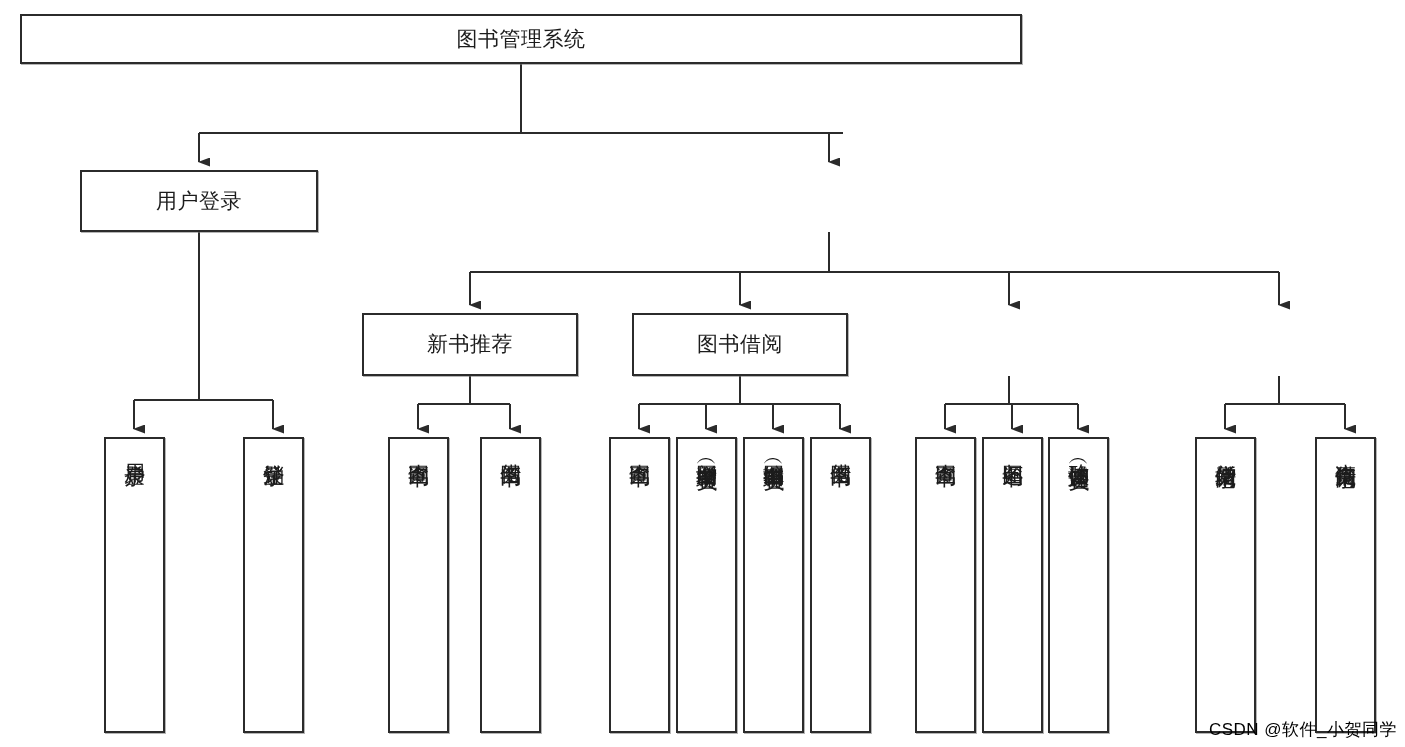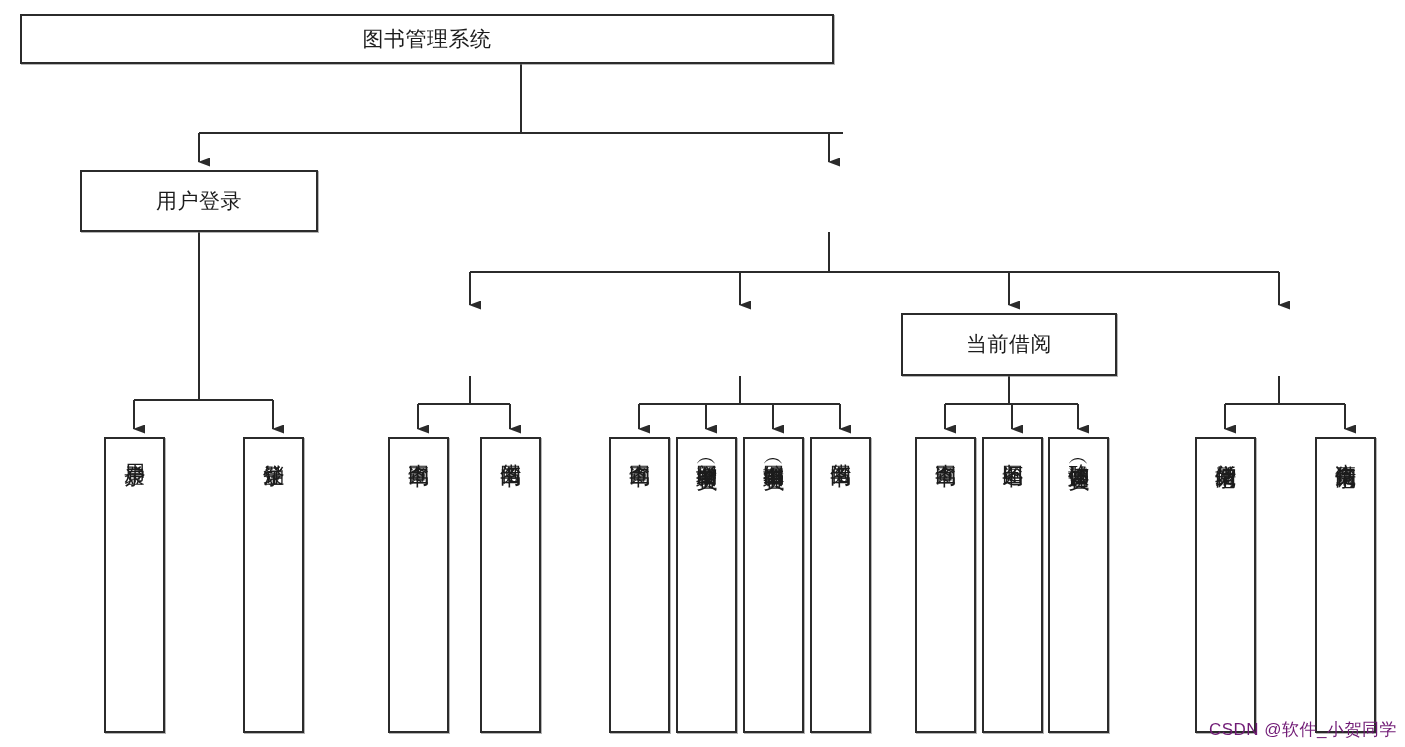--- a/index.html
+++ b/index.html
@@ -58,21 +58,21 @@
     font-size: 21px;
     line-height: 1.08;
     letter-spacing: 1px;
     white-space: nowrap;
   }
   #watermark {
     position: absolute;
     right: 8px;
     bottom: 6px;
     font-size: 17px;
-    color: #701a75;
+    color: #000000;
     letter-spacing: 0.5px;
     user-select: none;
     white-space: nowrap;
   }
 </style>
 </head>
 <body>
 
 <div id="diagram-root">
 
@@ -119,30 +119,33 @@
       <path d="M1012,404 L1012,429" marker-end="url(#arrowhead)"></path>
       <path d="M1078,404 L1078,429" marker-end="url(#arrowhead)"></path>
 
       <path d="M1279,376 L1279,404"></path>
       <path d="M1225,404 L1345,404"></path>
       <path d="M1225,404 L1225,429" marker-end="url(#arrowhead)"></path>
       <path d="M1345,404 L1345,429" marker-end="url(#arrowhead)"></path>
     </g>
   </svg>
 
-  <div class="node node-root" style="left:20px; top:14px; width:814px; height:50px;">
+  <div class="node node-root" style="left:20px; top:14px; width:1002px; height:50px;">
     <span class="label">图书管理系统</span>
   </div>
 
   <div class="node node-l2" style="left:80px; top:170px; width:238px; height:62px;">
     <span class="label">用户登录</span>
   </div>
 
-  <div class="node node-l3" style="left:901px; top:313px; width:216px; height:63px;">
-    <span class="label">当前借阅</span>
+  <div class="node node-l3" style="left:362px; top:313px; width:216px; height:63px;">
+    <span class="label">新书推荐</span>
+  </div>
+  <div class="node node-l3" style="left:632px; top:313px; width:216px; height:63px;">
+    <span class="label">图书借阅</span>
   </div>
 
   <div class="node node-leaf" style="left:104px; top:437px; width:61px; height:296px;">
     <span class="label">用户登录</span>
   </div>
   <div class="node node-leaf" style="left:243px; top:437px; width:61px; height:296px;">
     <span class="label">注销登录</span>
   </div>
 
   <div class="node node-leaf" style="left:388px; top:437px; width:61px; height:296px;">

